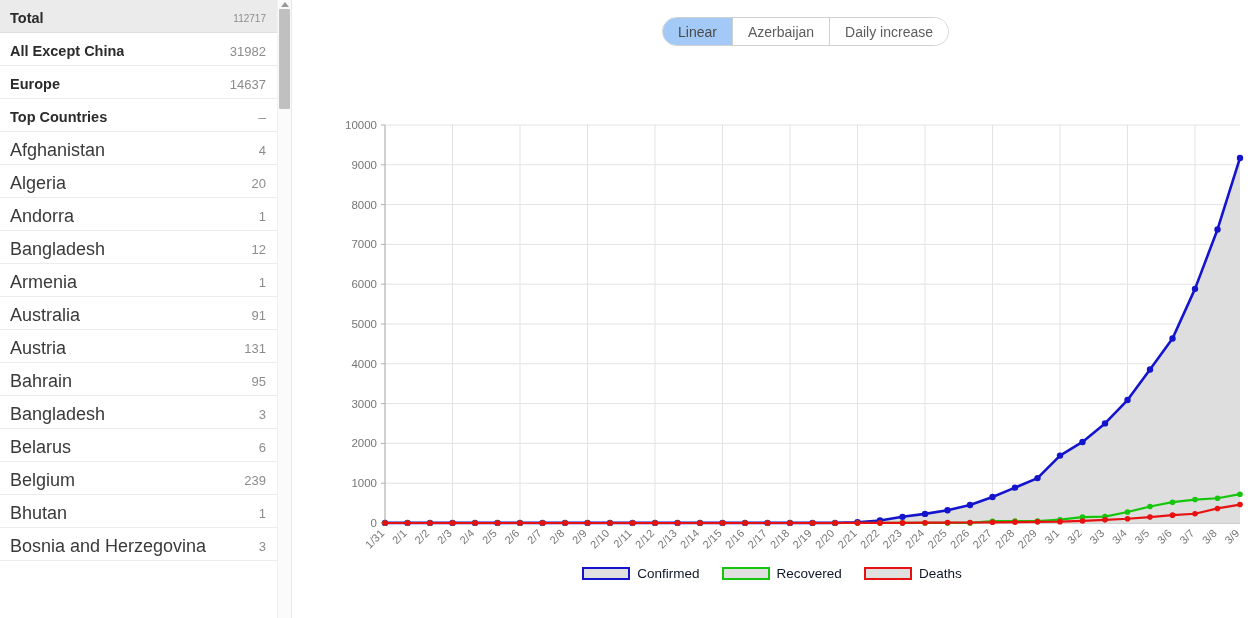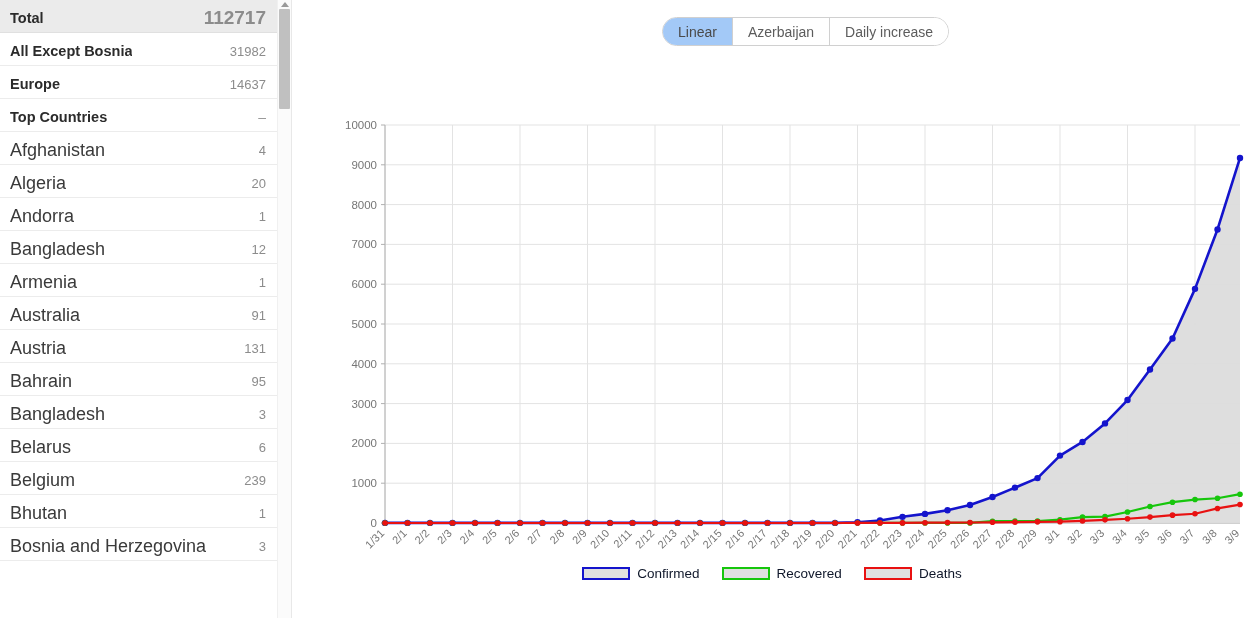--- a/index.html
+++ b/index.html
@@ -22,21 +22,21 @@
     display:flex;align-items:center;justify-content:space-between;
     height:33px;box-sizing:border-box;
     padding:4px 12px 0 10px;
     border-bottom:1px solid #ececec;
     background:#fff;
   }
   .srow.total{background:#ebebeb;border-bottom:1px solid #e0e0e0;}
   .srow.bold .slabel{font-weight:bold;color:#2b2b2b;font-size:14.5px;}
   .slabel{font-size:18px;color:#3a3a3a;white-space:nowrap;overflow:hidden;text-overflow:ellipsis;}
   .sval{font-size:13px;color:#8c8c8c;font-weight:normal;padding-left:8px;white-space:nowrap;}
-  .srow.total .sval{color:#8c8c8c;font-size:19px;font-weight:bold;}
+  .srow.total .sval{color:#8c8c8c;font-size:10px;}
   .srow.bold .sval{color:#8c8c8c;}
   .collapse-dash{font-size:14px;color:#9a9a9a;line-height:1;}
 
   
   #scrollbar{
     position:absolute;right:0;top:0;width:14px;height:618px;
     background:#fbfbfb;border-left:1px solid #f0f0f0;box-sizing:border-box;
   }
   #sb-up{
     position:absolute;top:0;left:0;width:13px;height:9px;
@@ -98,21 +98,21 @@
 
 <div id="app">
 
   <div id="sidebar">
     <div class="rowlist" id="rowlist">
         <div class="srow bold total">
           <span class="slabel">Total</span>
           <span class="sval">112717</span>
         </div>
         <div class="srow bold ">
-          <span class="slabel">All Except Bosnia</span>
+          <span class="slabel">All Except China</span>
           <span class="sval">31982</span>
         </div>
         <div class="srow bold ">
           <span class="slabel">Europe</span>
           <span class="sval">14637</span>
         </div>
         <div class="srow bold">
           <span class="slabel">Top Countries</span>
           <span class="collapse-dash">–</span>
         </div>

